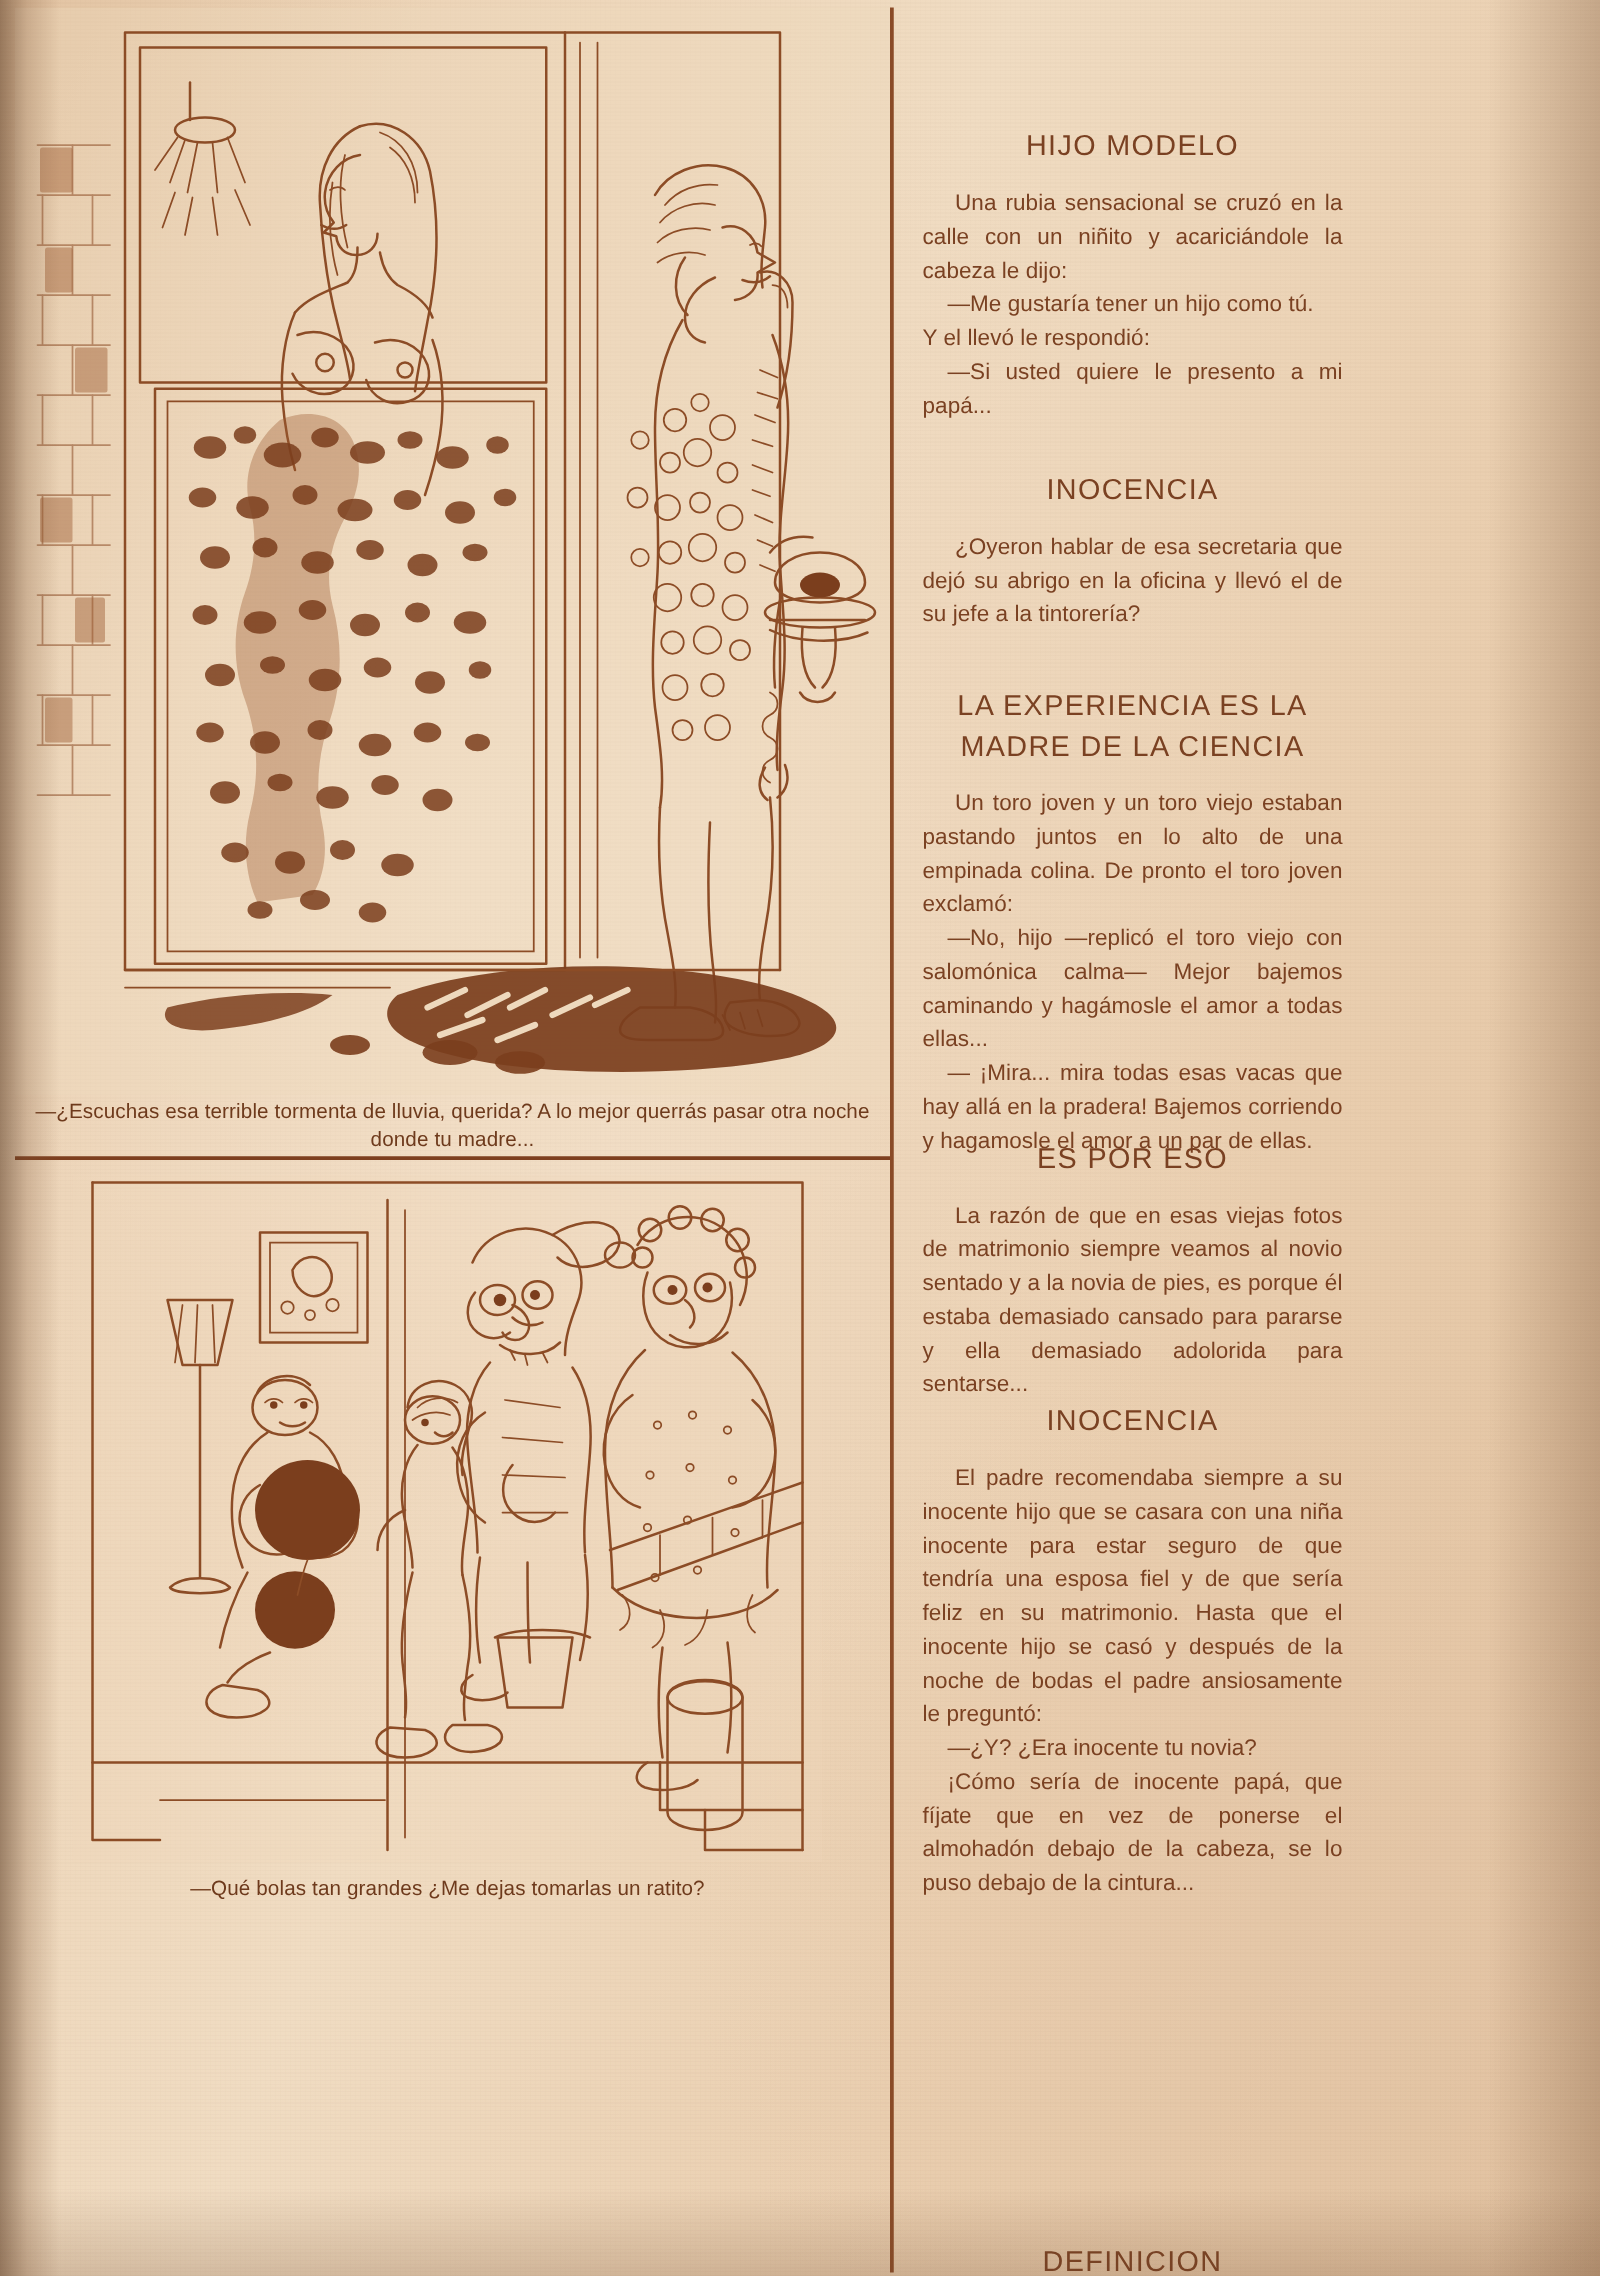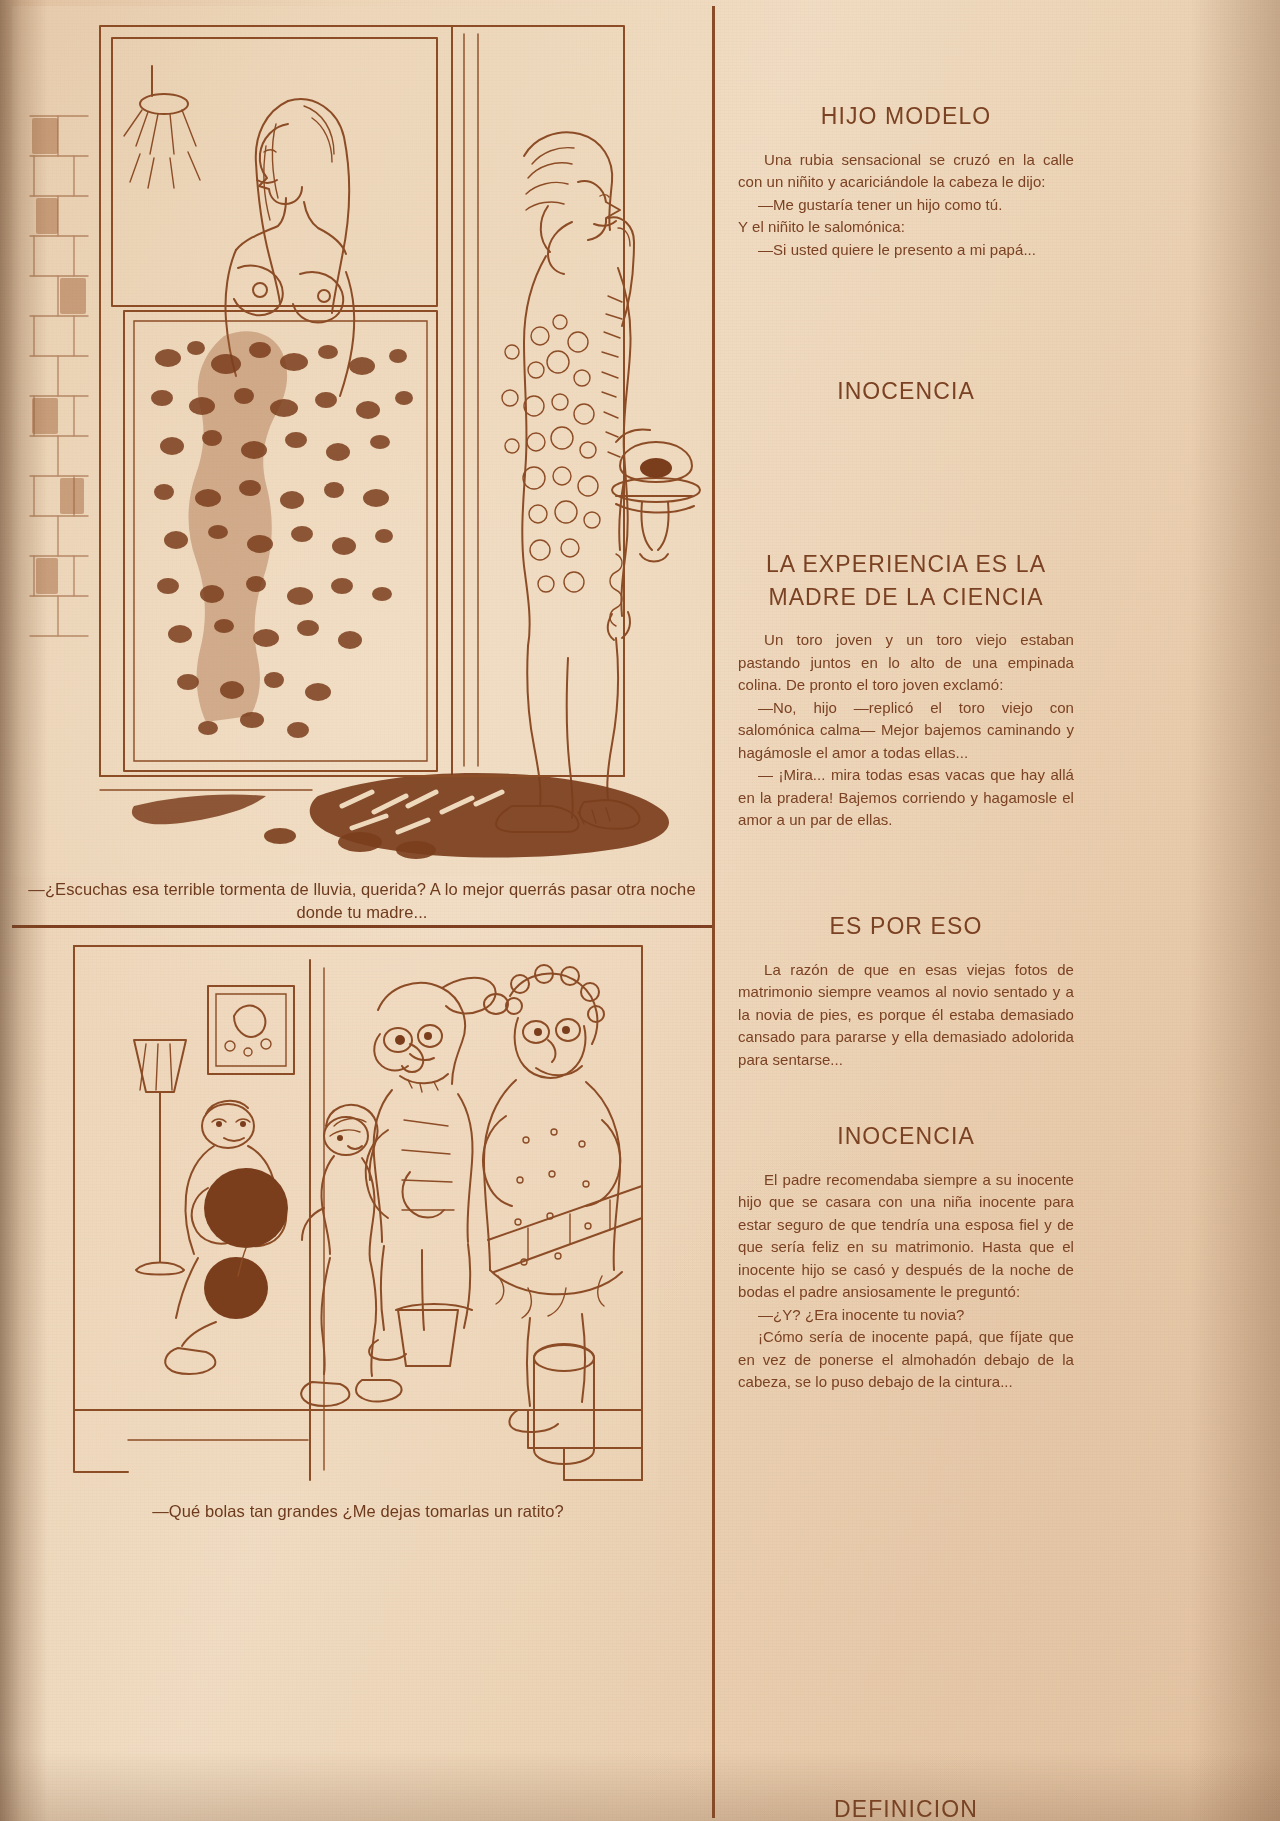--- a/index.html
+++ b/index.html
@@ -111,21 +111,21 @@
   .joke-title {
     text-align: center;
     font-size: 23px;
     letter-spacing: 1.1px;
     color: #7a4122;
     line-height: 1.42;
     margin: 0 0 16px 0;
     font-weight: 400;
   }
   .joke-body {
-    font-size: 15px;
+    font-size: 18px;
     line-height: 1.50;
     color: #7a4122;
     text-align: justify;
     text-justify: inter-word;
     margin: 0;
     letter-spacing: .05px;
   }
   .joke-body p { margin: 0; }
   .joke-body p.indent { text-indent: 26px; }
   .joke-body p.dash { text-indent: 20px; }
@@ -524,27 +524,30 @@
 
   <div class="column-rule"></div>
 
   <div class="text-col">
 
     <div class="joke" style="top:100px;">
       <div class="joke-title">HIJO MODELO</div>
       <div class="joke-body">
         <p class="indent">Una rubia sensacional se cruzó en la calle con un niñito y acariciándole la cabeza le dijo:</p>
         <p class="dash nojust">—Me gustaría tener un hijo como tú.</p>
-        <p class="nojust">Y el niñito le salomónica:</p>
+        <p class="nojust">Y el llevó le respondió:</p>
         <p class="dash">—Si usted quiere le presento a mi papá...</p>
       </div>
     </div>
 
     <div class="joke" style="top:375px;">
       <div class="joke-title">INOCENCIA</div>
+      <div class="joke-body">
+        <p class="indent">¿Oyeron hablar de esa secretaria que dejó su abrigo en la oficina y llevó el de su jefe a la tintorería?</p>
+      </div>
     </div>
 
     <div class="joke" style="top:548px;">
       <div class="joke-title">LA EXPERIENCIA ES LA MADRE DE LA CIENCIA</div>
       <div class="joke-body">
         <p class="indent">Un  toro joven y un toro viejo estaban pastando juntos en lo alto de una empinada colina. De pronto el toro joven exclamó:</p>
         <p class="dash">—No, hijo —replicó el toro viejo con salomónica calma— Mejor bajemos caminando y hagámosle el amor a todas ellas...</p>
         <p class="dash">— ¡Mira... mira todas esas vacas que hay allá en la pradera!  Bajemos corriendo y hagamosle el amor a un par de ellas.</p>
       </div>
     </div>

